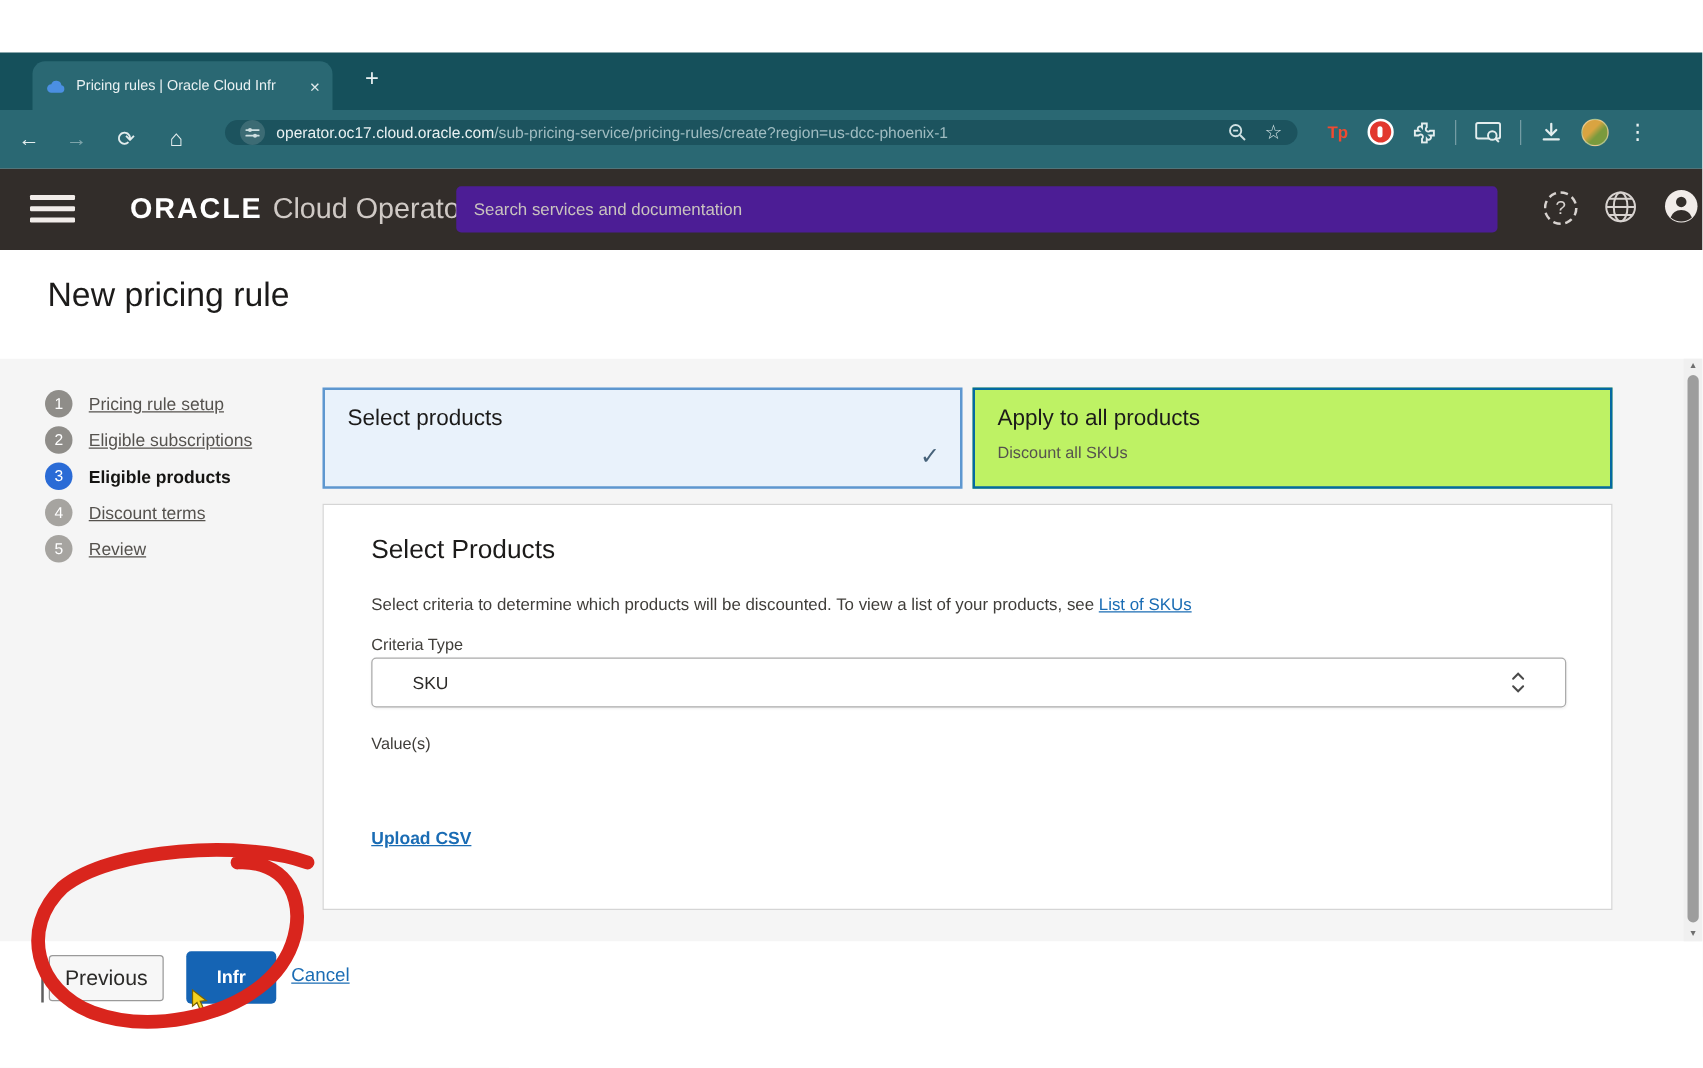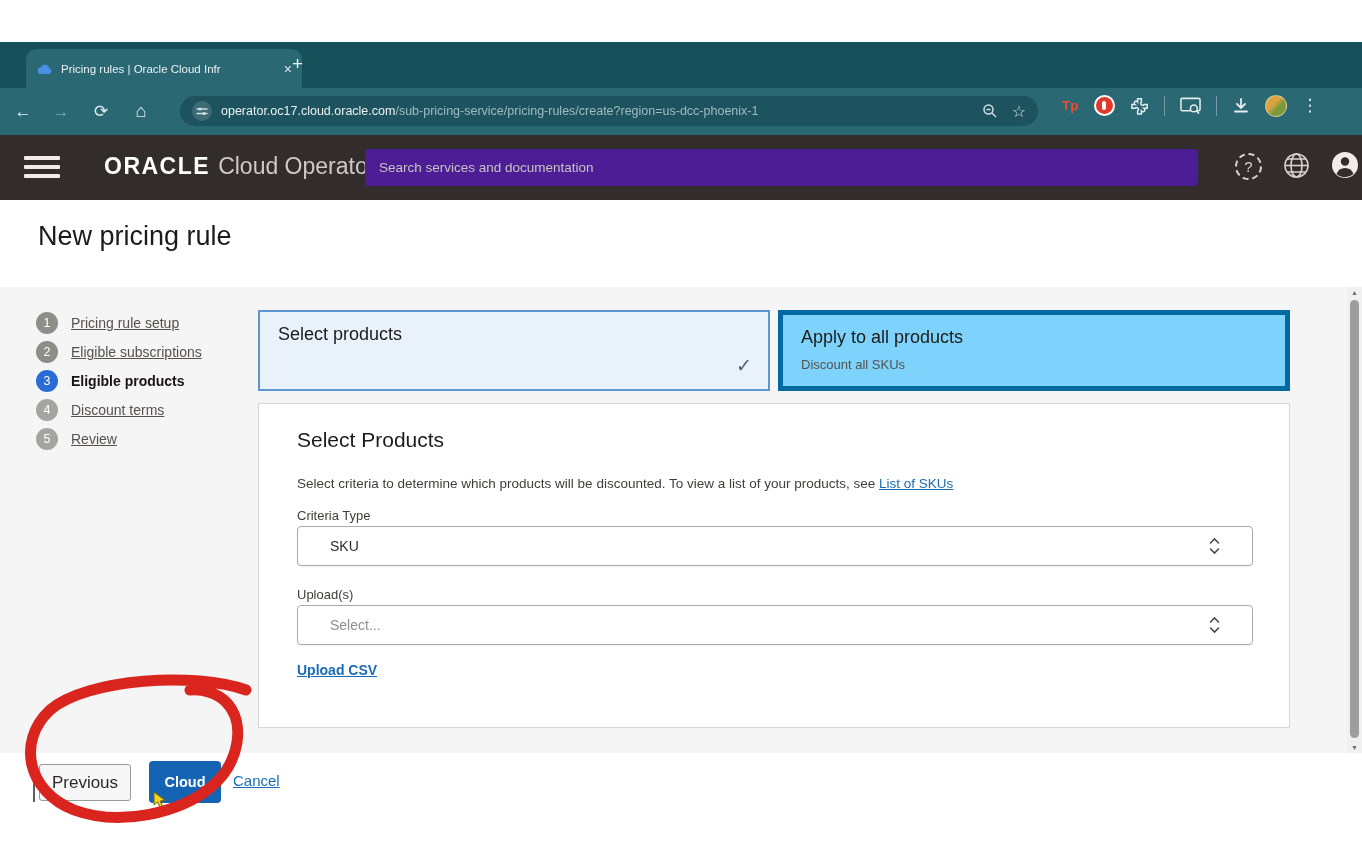--- a/index.html
+++ b/index.html
@@ -1,37 +1,37 @@
 <!DOCTYPE html>
 <html><head>
 <meta charset="utf-8">
 <style>
   * { margin:0; padding:0; box-sizing:border-box; }
   html,body { width:1362px; height:854px; background:#fff; font-family:"Liberation Sans", sans-serif; overflow:hidden; }
   .canvas { position:relative; width:1362px; height:854px; background:#fff; }
 
   
   .tabbar { position:absolute; left:0; top:42px; width:1362px; height:46px; background:#15505b; }
-  .tab { position:absolute; left:26px; top:7px; width:276px; height:39px; background:#2a6873; border-radius:10px 10px 0 0; display:flex; align-items:center; gap:8px; padding:0 10px; }
+  .tab { position:absolute; left:26px; top:7px; width:240px; height:39px; background:#2a6873; border-radius:10px 10px 0 0; display:flex; align-items:center; gap:8px; padding:0 10px; }
   .tab-favicon { width:17px; height:12px; flex:0 0 auto; }
   .tab-title { color:#e9f1f2; font-size:11.5px; white-space:nowrap; overflow:hidden; flex:1; }
   .tab-close { color:#dfe9ea; font-size:14px; line-height:14px; cursor:default; }
   .newtab-btn { position:absolute; left:292px; top:11px; color:#e9f1f2; font-size:19px; font-weight:400; }
   .win-controls { position:absolute; right:0; top:42px; height:46px; display:flex; align-items:center; gap:34px; padding-right:18px; color:#e9f1f2; }
   .win-min { width:13px; height:2px; background:#e9f1f2; display:inline-block; }
   .win-restore svg { display:block; }
   .win-close { font-size:16px; line-height:16px; }
 
   .toolbar { position:absolute; left:0; top:88px; width:1362px; height:47px; background:#2a6873; }
   .nav-ic { position:absolute; top:0; height:47px; display:flex; align-items:center; justify-content:center; width:30px; color:#e3edee; font-size:17px; }
   .nav-back { left:8px; }
   .nav-fwd { left:46px; color:rgba(227,237,238,.45); }
   .nav-reload { left:86px; }
   .nav-home { left:126px; font-size:18px; }
-  .omnibox { position:absolute; left:180px; top:8px; width:858px; height:30px; background:#1c535e; border-radius:16px; display:flex; align-items:center; padding:0 12px; gap:9px; }
+  .omnibox { position:absolute; left:180px; top:8px; width:858px; height:20px; background:#1c535e; border-radius:16px; display:flex; align-items:center; padding:0 12px; gap:9px; }
   .site-badge { width:20px; height:20px; border-radius:50%; background:rgba(255,255,255,.14); display:flex; align-items:center; justify-content:center; flex:0 0 auto; }
   .url-text { font-size:12.5px; white-space:nowrap; overflow:hidden; color:#9fbcc1; flex:1; }
   .url-text .host { color:#e9f1f2; }
   .omni-right { display:flex; align-items:center; gap:14px; margin-left:auto; }
   .ext-row { position:absolute; left:1062px; top:0; height:35px; display:flex; align-items:center; gap:15px; }
   .ext-tp { color:#f04a31; font-weight:700; font-size:13.5px; }
   .ext-stop { width:21px; height:21px; border-radius:50%; background:#e2382e; border:2px solid #fff; position:relative; }
   .ext-stop span { position:absolute; left:50%; top:50%; width:4px; height:9px; margin:-4.5px 0 0 -2px; background:#fff; border-radius:2px; }
   .tb-divider { width:1px; height:20px; background:rgba(255,255,255,.35); }
   .overflow-dots { color:#e9f1f2; font-size:17px; }
@@ -58,21 +58,21 @@
   .step { display:flex; align-items:center; gap:13px; height:22px; }
   .step-circle { width:22px; height:22px; border-radius:50%; color:#fff; font-size:12.5px; display:flex; align-items:center; justify-content:center; flex:0 0 auto; }
   .step-circle.visited { background:#8f8d89; }
   .step-circle.active { background:#2a6bd6; }
   .step-circle.future { background:#a6a4a0; }
   .step-label { font-size:14px; color:#55524e; text-decoration:underline; }
   .step.active .step-label { color:#161513; font-weight:700; text-decoration:none; }
 
   .option-card { position:absolute; top:310px; width:512px; height:81px; padding:12px 18px; }
   .card-selected { left:258px; background:#e9f2fb; border:2px solid #5e97cf; }
-  .card-plain { left:778px; background:#7dd3fc; border:5px solid #0369a1; }
+  .card-plain { left:778px; background:#bef264; border:2px solid #0369a1; }
   .card-title { font-size:18px; color:#1c1b1a; margin-bottom:9px; }
   .card-sub { font-size:13px; color:#55524e; }
   .card-check { position:absolute; right:16px; bottom:12px; font-size:19px; color:#47637a; }
 
   .panel { position:absolute; left:258px; top:403px; width:1032px; height:325px; background:#fff; border:1px solid #d5d5d5; }
   .panel-heading { position:absolute; left:38px; top:24px; font-size:21px; color:#1c1b1a; }
   .panel-desc { position:absolute; left:38px; top:72px; font-size:13.5px; color:#403e3a; }
   .inline-link { color:#1a6cb4; text-decoration:underline; }
   .field-label { position:absolute; left:38px; font-size:13px; color:#403e3a; }
   .lbl-criteria { top:104px; }
@@ -244,41 +244,34 @@
 
     <div class="field-label lbl-criteria">Criteria Type</div>
     <div class="select-box sel-criteria">
       <span class="select-value">SKU</span>
       <svg width="11" height="20" viewBox="0 0 11 20" fill="none" stroke="#4a4a4a" stroke-width="1.6" stroke-linecap="round">
           <path d="M1.5 7 5.5 3l4 4"></path>
           <path d="M1.5 13l4 4 4-4"></path>
         </svg>
     </div>
 
-    <div class="field-label lbl-values">Upload(s)</div>
-    <div class="select-box sel-values">
-      <span class="select-value placeholder">Select...</span>
-      <svg width="11" height="20" viewBox="0 0 11 20" fill="none" stroke="#4a4a4a" stroke-width="1.6" stroke-linecap="round">
-          <path d="M1.5 7 5.5 3l4 4"></path>
-          <path d="M1.5 13l4 4 4-4"></path>
-        </svg>
-    </div>
+    <div class="field-label lbl-values">Value(s)</div>
 
     <a class="upload-link">Upload CSV</a>
   </div>
 
   <div class="scrollbar">
     <span class="scroll-arrow sa-up">▲</span>
     <span class="scroll-thumb"></span>
     <span class="scroll-arrow sa-down">▼</span>
   </div>
 
   <span class="footer-divider"></span>
   <button class="btn-previous">Previous</button>
-  <button class="btn-next">Cloud</button>
+  <button class="btn-next">Infr</button>
   <a class="cancel-link">Cancel</a>
 
   <svg class="cursor-pointer" width="15" height="18" viewBox="0 0 15 18">
       <path d="M1 1v13l3.6-3 2.4 5.5 2.6-1.1-2.4-5.4 4.8-.6z" fill="#f4d21f" stroke="#7a6300" stroke-width="1"></path>
     </svg>
 
   <svg class="annotation-layer" viewBox="0 0 1362 854">
     <path d="M246 690 C 196 672, 88 678, 50 710 C 16 742, 28 792, 74 810 C 120 827, 180 813, 211 787 C 240 763, 246 722, 226 702 C 217 693, 203 689, 190 690" fill="none" stroke="#d9251d" stroke-width="11" stroke-linecap="round"></path>
   </svg>
 

